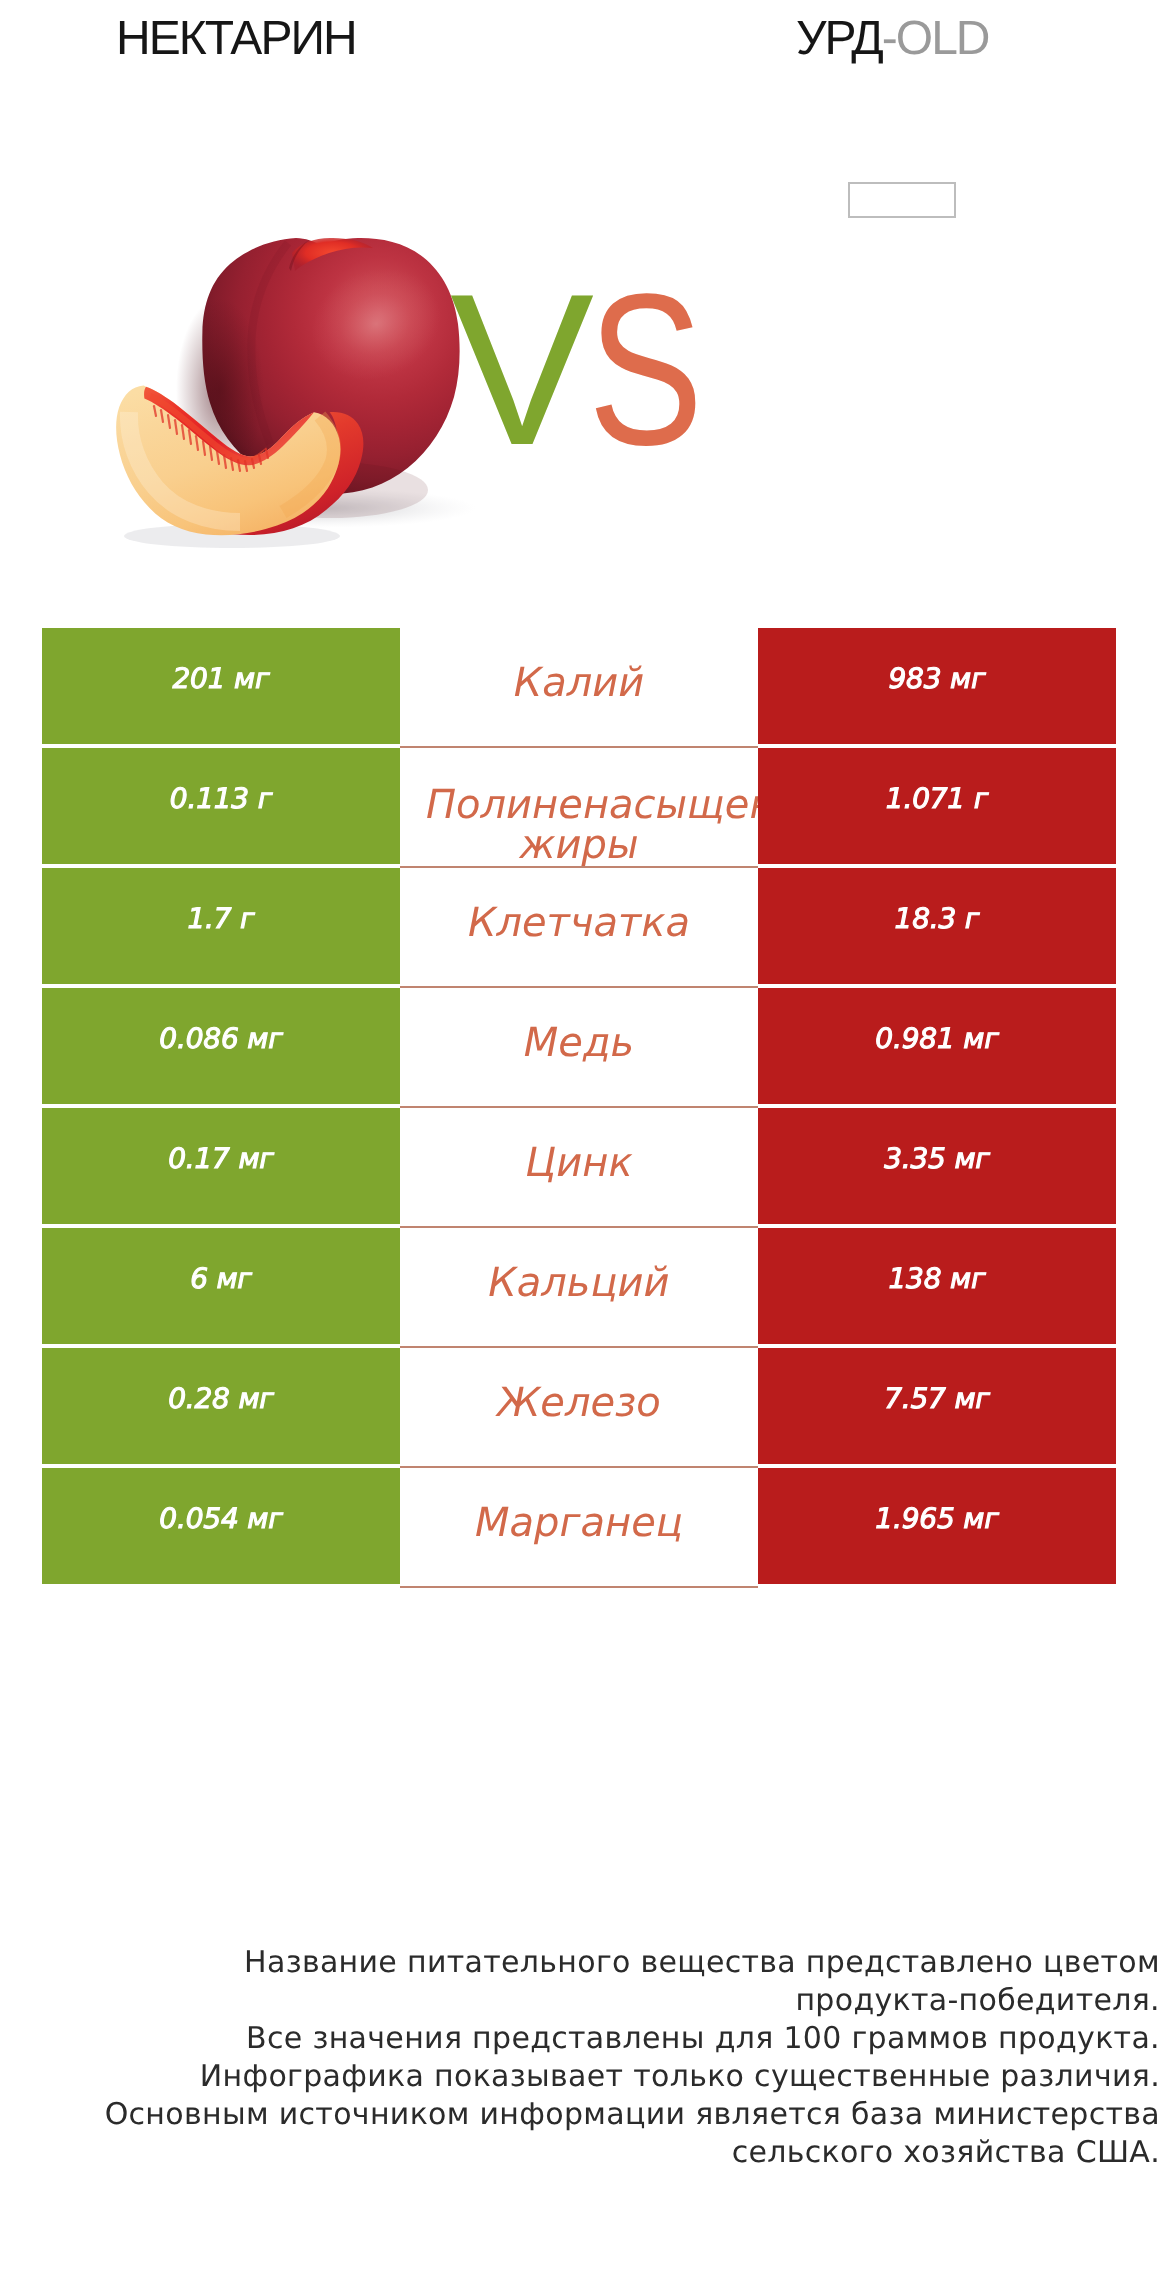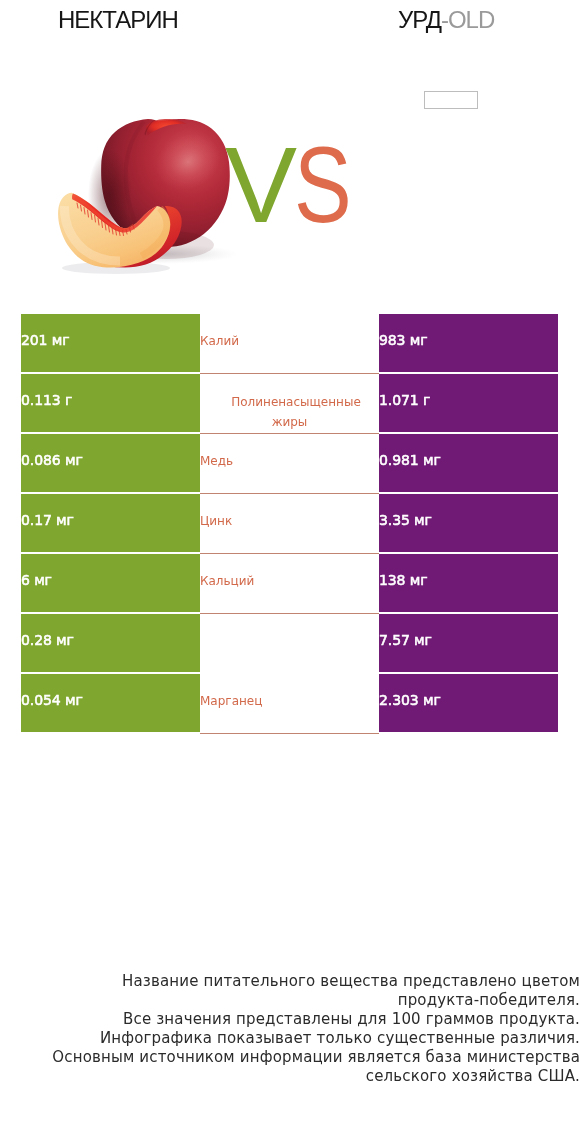--- a/index.html
+++ b/index.html
@@ -20,26 +20,26 @@
   .hero{position:absolute;left:0;top:100px;width:572px;height:185px;}
   .fruit-img{position:absolute;left:52px;top:0px;width:200px;height:175px;}
   .vs{position:absolute;left:225px;top:45px;height:80px;}
   .vs span{font-size:108px;line-height:80px;display:inline-block;vertical-align:top;}
   .vs .v{color:#7fa62e;}
   .vs .s{color:#de6c4c;transform:scaleX(0.80);transform-origin:left top;margin-left:-3px;}
 
   
   .table{position:absolute;left:21px;top:314px;width:537px;}
   .row{position:relative;height:58px;margin-bottom:2px;}
-  .cell{position:absolute;top:0;height:58px;display:flex;align-items:center;box-sizing:border-box;}
+  .cell{position:absolute;top:0;height:58px;display:flex;align-items:center;justify-content:center;box-sizing:border-box;font-style:italic;}
   .cell-left{left:0;width:179px;background:#7fa62e;}
   .cell-mid{left:179px;width:179px;height:60px;background:#fff;border-bottom:1px solid #c08470;overflow:hidden;}
-  .cell-right{left:358px;width:179px;background:#701a75;}
+  .cell-right{left:358px;width:179px;background:#b91c1c;}
   .val{color:#fff;font-family:"DejaVu Sans",sans-serif;font-size:14px;font-weight:normal;-webkit-text-stroke:0.55px #fff;letter-spacing:-0.1px;white-space:nowrap;line-height:1;position:relative;top:-3px;}
-  .nutrient{color:#d2694a;font-family:"DejaVu Sans",sans-serif;font-size:12px;text-align:center;line-height:21px;white-space:nowrap;position:relative;top:-2px;}
+  .nutrient{color:#d2694a;font-family:"DejaVu Sans",sans-serif;font-size:20px;text-align:center;line-height:21px;white-space:nowrap;position:relative;top:-2px;}
   .nutrient.wrap{white-space:normal;width:179px;text-align:center;text-indent:13px;line-height:19.5px;top:9px;}
 
   
   .footer{position:absolute;left:0;top:972px;width:580px;text-align:right;color:#2b2b2b;font-family:"DejaVu Sans",sans-serif;font-size:15px;line-height:18.9px;letter-spacing:0.16px;}
   .footer div{white-space:nowrap;}
 </style>
 </head>
 <body>
 
 <div class="page">
@@ -238,20 +238,31 @@
         </div>
         <div class="cell cell-mid">
           <span class="nutrient wrap">Полиненасыщенные жиры</span>
         </div>
         <div class="cell cell-right">
           <span class="val">1.071 г</span>
         </div>
       </div>
       <div class="row">
         <div class="cell cell-left">
+          <span class="val">1.7 г</span>
+        </div>
+        <div class="cell cell-mid">
+          <span class="nutrient">Клетчатка</span>
+        </div>
+        <div class="cell cell-right">
+          <span class="val">18.3 г</span>
+        </div>
+      </div>
+      <div class="row">
+        <div class="cell cell-left">
           <span class="val">0.086 мг</span>
         </div>
         <div class="cell cell-mid">
           <span class="nutrient">Медь</span>
         </div>
         <div class="cell cell-right">
           <span class="val">0.981 мг</span>
         </div>
       </div>
       <div class="row">
@@ -273,33 +284,36 @@
           <span class="nutrient">Кальций</span>
         </div>
         <div class="cell cell-right">
           <span class="val">138 мг</span>
         </div>
       </div>
       <div class="row">
         <div class="cell cell-left">
           <span class="val">0.28 мг</span>
         </div>
+        <div class="cell cell-mid">
+          <span class="nutrient">Железо</span>
+        </div>
         <div class="cell cell-right">
           <span class="val">7.57 мг</span>
         </div>
       </div>
       <div class="row">
         <div class="cell cell-left">
           <span class="val">0.054 мг</span>
         </div>
         <div class="cell cell-mid">
           <span class="nutrient">Марганец</span>
         </div>
         <div class="cell cell-right">
-          <span class="val">2.303 мг</span>
+          <span class="val">1.965 мг</span>
         </div>
       </div>
     </div>
 
   <div class="footer" id="ftr">
       <div>Название питательного вещества представлено цветом</div>
       <div>продукта-победителя.</div>
       <div>Все значения представлены для 100 граммов продукта.</div>
       <div>Инфографика показывает только существенные различия.</div>
       <div>Основным источником информации является база министерства</div>

